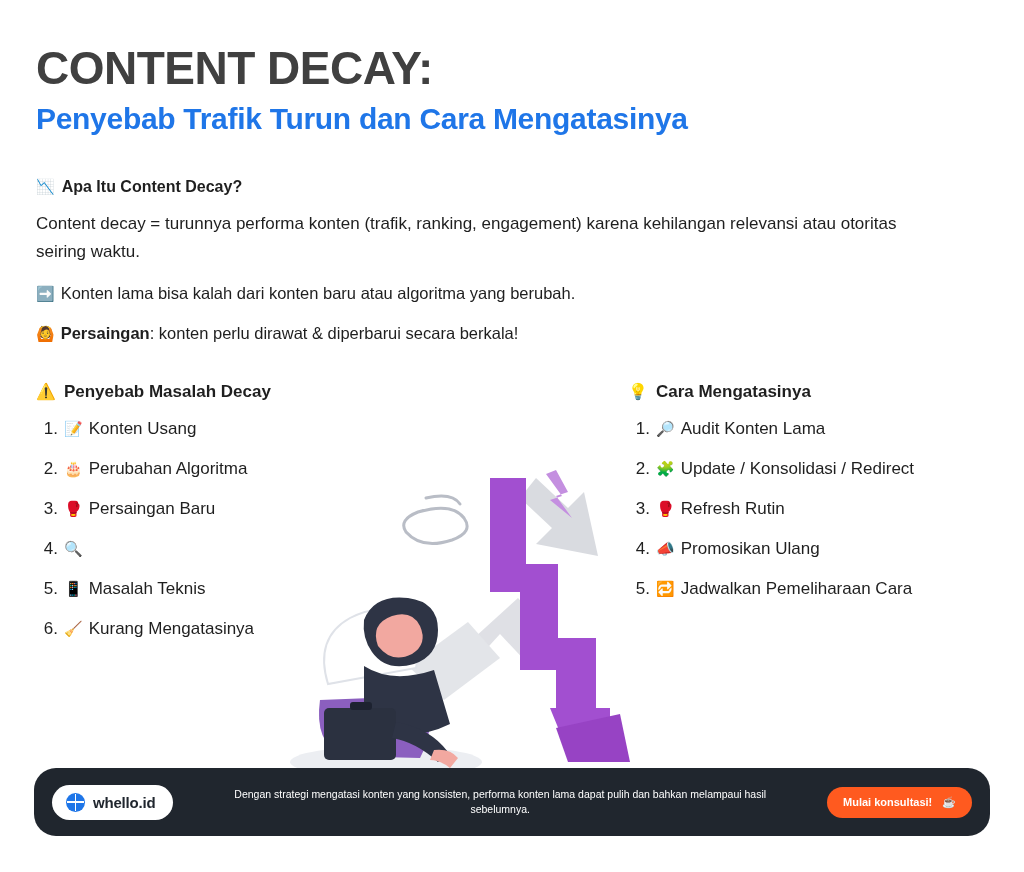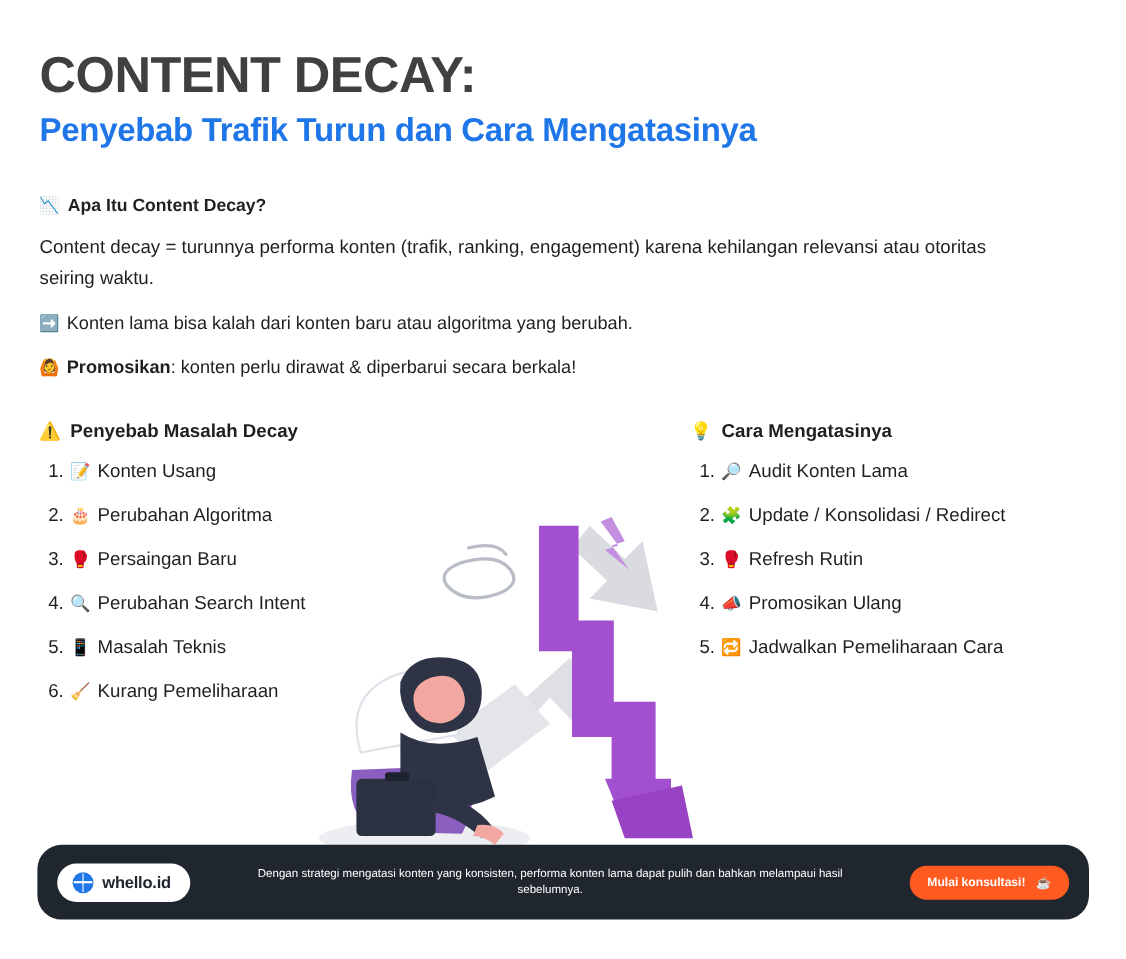--- a/index.html
+++ b/index.html
@@ -217,21 +217,21 @@
       <span class="emoji">📉</span>
       <span>Apa Itu Content Decay?</span>
     </div>
     <p class="intro-para">Content decay = turunnya performa konten (trafik, ranking, engagement) karena kehilangan relevansi atau otoritas seiring waktu.</p>
     <div class="intro-line">
       <span class="emoji">➡️</span>
       <span>Konten lama bisa kalah dari konten baru atau algoritma yang berubah.</span>
     </div>
     <div class="intro-line">
       <span class="emoji">🙆</span>
-      <span><b>Promosikan</b><span>: konten perlu dirawat &amp; diperbarui secara berkala!</span></span>
+      <span><b>Persaingan</b><span>: konten perlu dirawat &amp; diperbarui secara berkala!</span></span>
     </div>
   </div>
 
   <div class="col col-left">
     <div class="col-head">
       <span class="emoji">⚠️</span>
       <span>Penyebab Masalah Decay</span>
     </div>
     <ol class="list">
       <li>
@@ -245,31 +245,30 @@
         <span class="txt">Perubahan Algoritma</span>
       </li>
       <li>
         <span class="num">3.</span>
         <span class="emoji">🥊</span>
         <span class="txt">Persaingan Baru</span>
       </li>
       <li>
         <span class="num">4.</span>
         <span class="emoji">🔍</span>
-        <span class="txt">Perubahan Search Intent</span>
       </li>
       <li>
         <span class="num">5.</span>
         <span class="emoji">📱</span>
         <span class="txt">Masalah Teknis</span>
       </li>
       <li>
         <span class="num">6.</span>
         <span class="emoji">🧹</span>
-        <span class="txt">Kurang Pemeliharaan</span>
+        <span class="txt">Kurang Mengatasinya</span>
       </li>
     </ol>
   </div>
 
   <div class="col col-right">
     <div class="col-head">
       <span class="emoji">💡</span>
       <span>Cara Mengatasinya</span>
     </div>
     <ol class="list">

